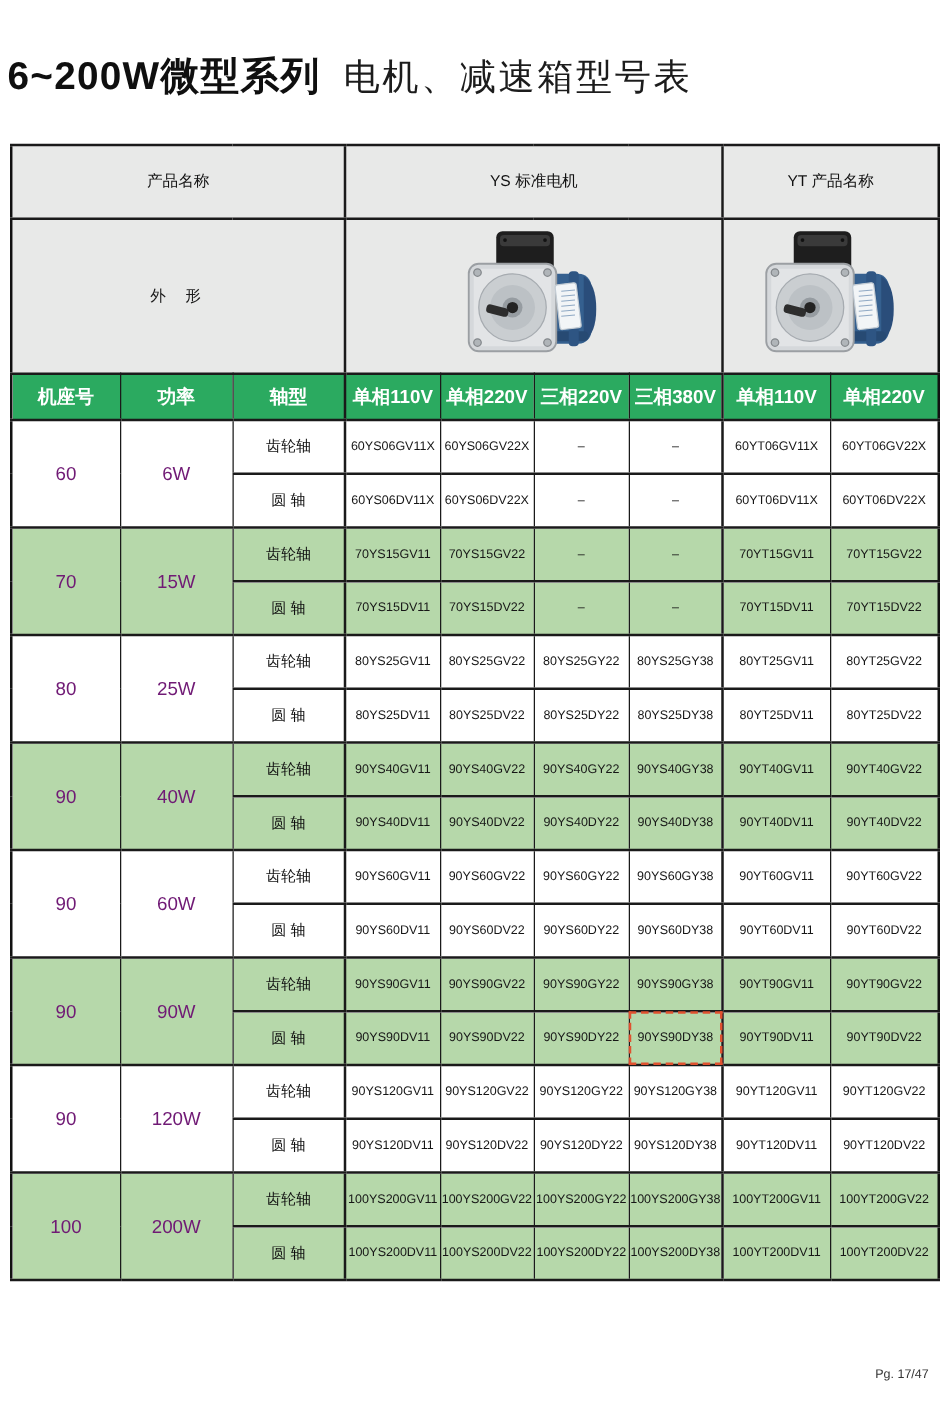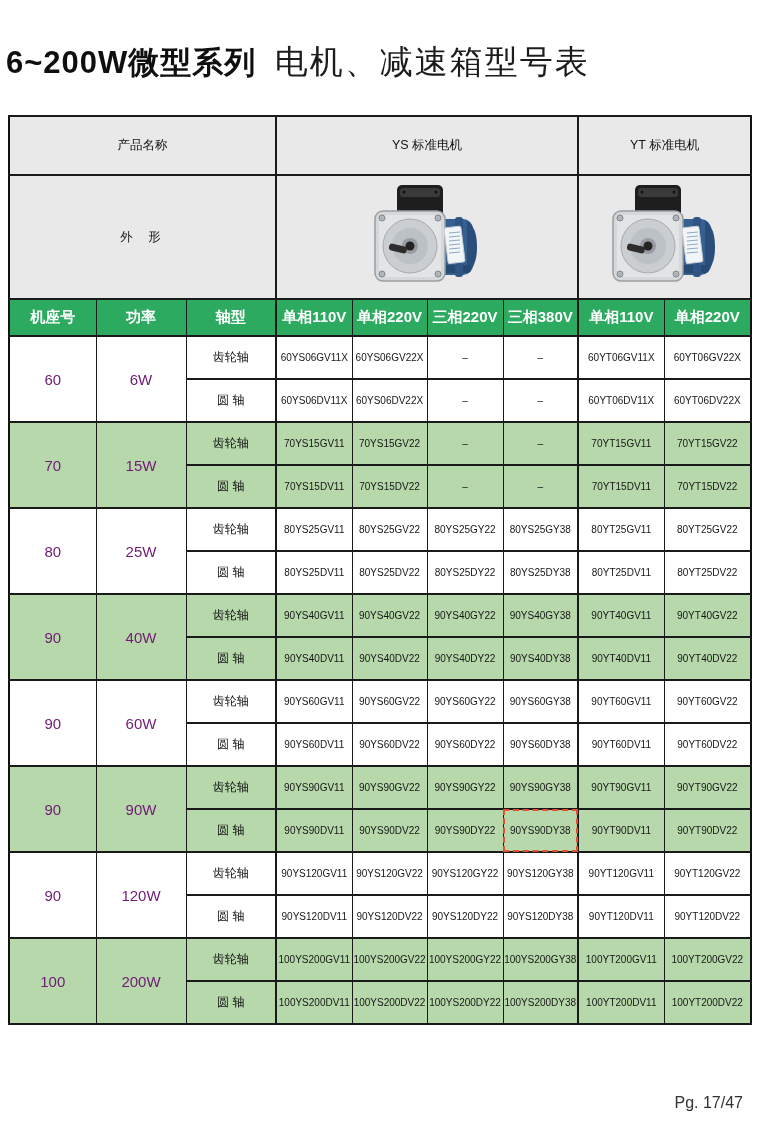--- a/index.html
+++ b/index.html
@@ -4,21 +4,21 @@
 <style>
   html,body{margin:0;padding:0;}
   body{
     width:759px;height:1132px;position:relative;overflow:hidden;
     background:#ffffff;font-family:"Liberation Sans","DejaVu Sans",sans-serif;
     color:#1a1a1a;
   }
   
   .page-title{position:absolute;left:6px;top:40px;white-space:nowrap;}
   .title-bold{font-size:31px;font-weight:700;color:#0f0f0f;letter-spacing:1px;margin-top:36px;}
-  .title-rest{font-size:33px;font-weight:400;color:#1c1c1c;margin-left:14px;letter-spacing:2px;}
+  .title-rest{font-size:29px;font-weight:400;color:#1c1c1c;margin-left:14px;letter-spacing:2px;}
   
   table.model-table{
     position:absolute;left:8px;top:115px;width:742px;
     border-collapse:collapse;table-layout:fixed;
     border:2px solid #111;
   }
   .model-table td{
     border:1px solid #1a1a1a;
     border-top-width:2px;border-bottom-width:2px;
     text-align:center;vertical-align:middle;
@@ -30,21 +30,21 @@
   tr.green-hdr td{height:35px;background:#2baa60;color:#ffffff;font-size:15px;font-weight:600;}
   tr.data-row td{height:41px;background:#ffffff;}
   tr.data-row.green td{background:#b6d8aa;}
   td.frame-cell,td.power-cell{font-size:15px;color:#701a75;}
   td.shaft-cell{font-size:12px;color:#111;}
   td.model-cell{font-size:10px;color:#161616;}
   td.highlight{outline:2px dashed #e0512f;outline-offset:-2px;margin-left:40px;}
   
   .motor-wrap{display:inline-block;width:120px;height:112px;}
   
-  .page-footer{position:absolute;right:16px;top:1094px;font-size:16px;color:#333;padding-left:35px;}
+  .page-footer{position:absolute;right:16px;top:1094px;font-size:10px;color:#333;padding-left:35px;}
 </style>
 </head>
 <body>
 
 <div class="page-title">
   <span class="title-bold">6~200W微型系列</span>
   <span class="title-rest">电机、减速箱型号表</span>
 </div>
 
 <table class="model-table">
@@ -57,21 +57,21 @@
       <col style="width:76px">
       <col style="width:75px">
     <col style="width:86px">
       <col style="width:87px">
   </colgroup>
 
   <tbody>
       <tr class="hdr-row">
     <td colspan="3">产品名称</td>
     <td colspan="4" class="sec">YS 标准电机</td>
-    <td colspan="2" class="sec">YT 标准电机</td>
+    <td colspan="2" class="sec">YT 产品名称</td>
   </tr>
 
   <tr class="shape-row">
     <td colspan="3">外 形</td>
     <td colspan="4" class="sec">
       <span class="motor-wrap">
         <svg width="120" height="112" viewBox="0 0 120 112">
           <rect x="46" y="40" width="60" height="56" rx="10" fill="#35608f"></rect>
           <path d="M100 42 q10 6 10 26 q0 20 -10 26 z" fill="#2a4d7a"></path>
           <rect x="46" y="84" width="58" height="10" rx="5" fill="#274succ" fill-opacity="0"></rect>

